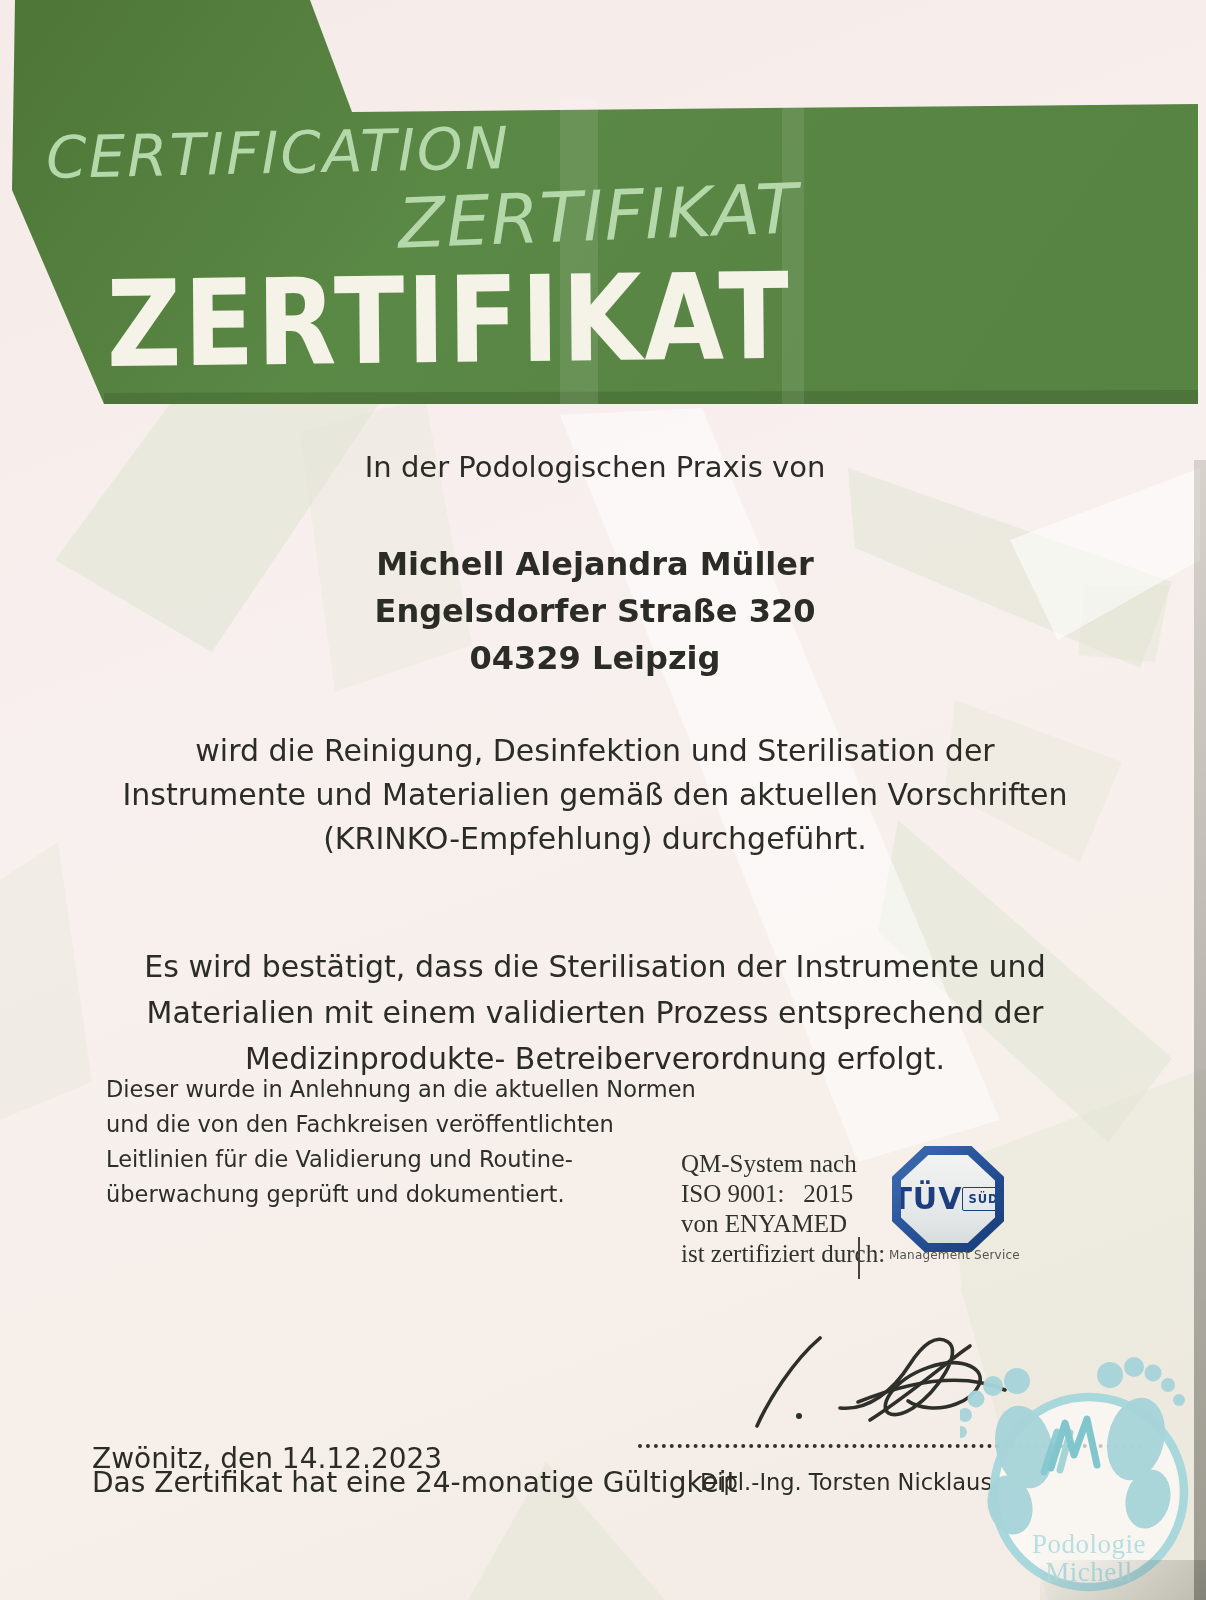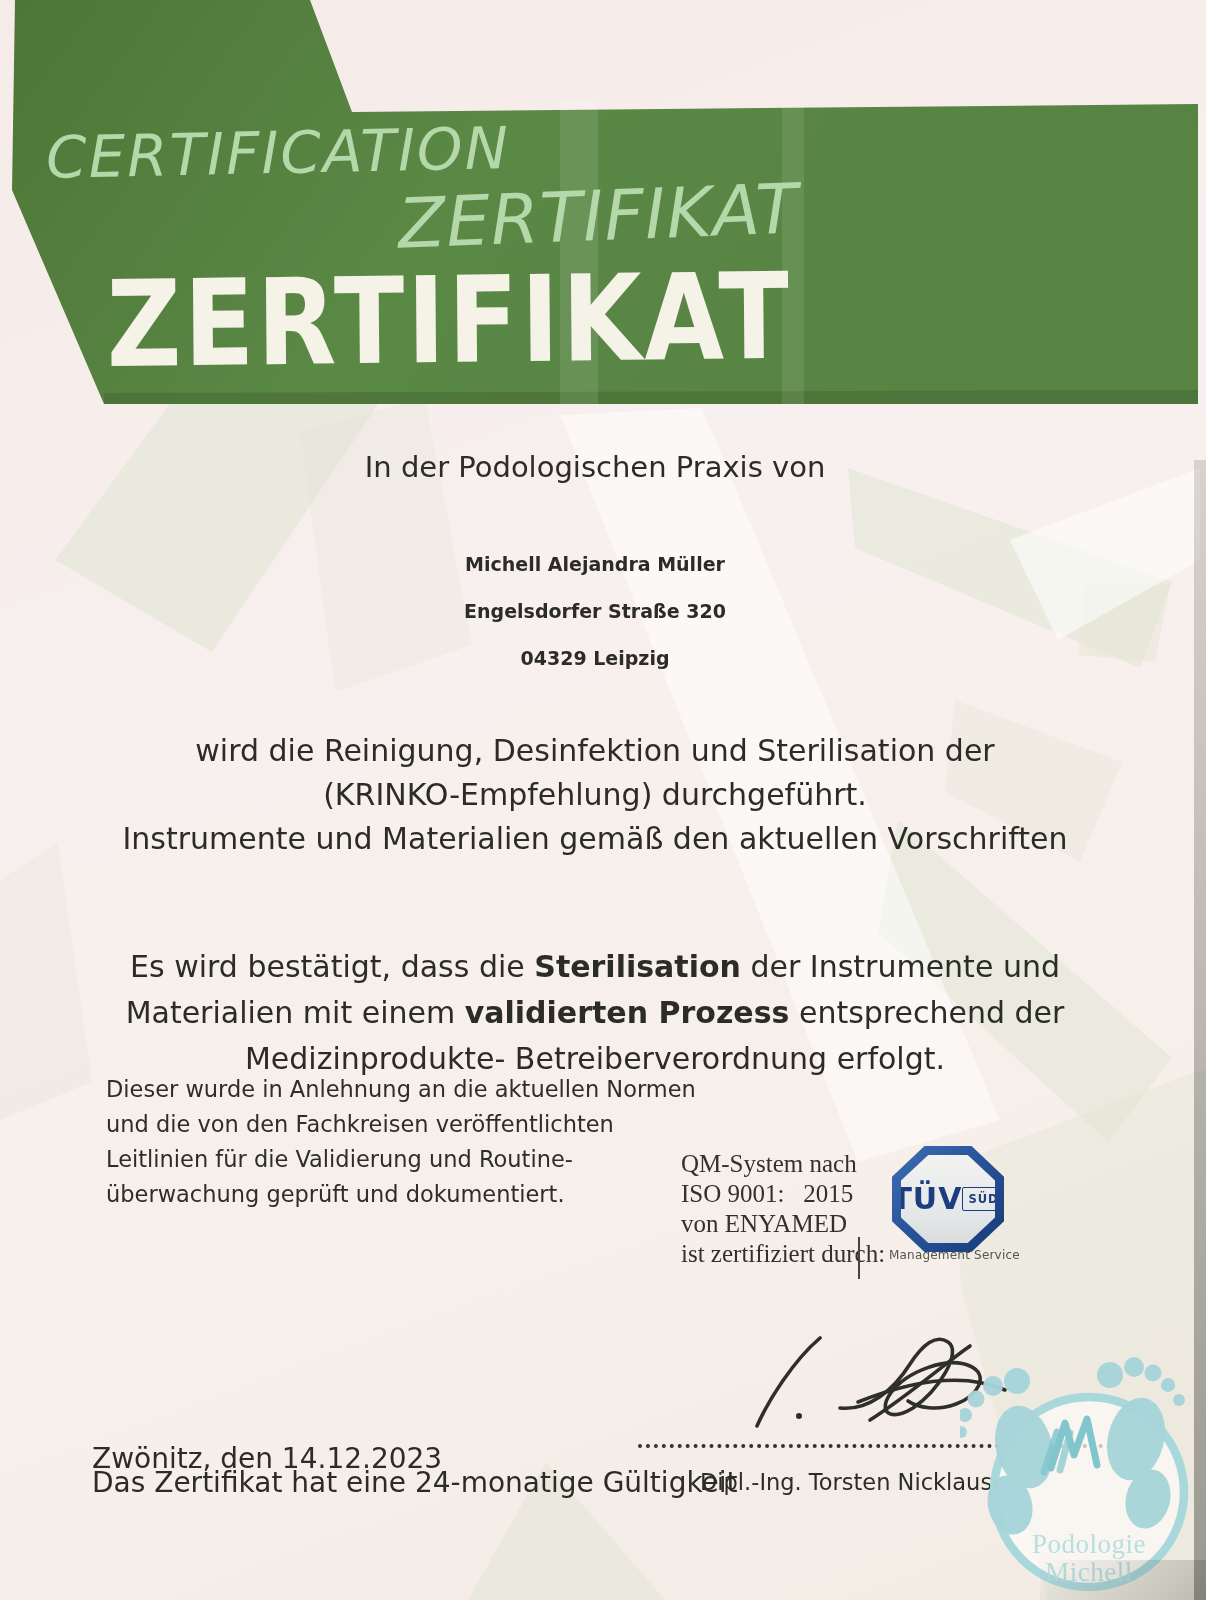--- a/index.html
+++ b/index.html
@@ -13,24 +13,24 @@
   .banner-watermark{position:absolute;font-style:italic;color:#b5d8ab;line-height:1;white-space:nowrap;}
   .cert-wm{left:46px;top:124px;font-size:58px;letter-spacing:2px;transform:rotate(-1.2deg);}
   .zert-wm{left:398px;top:182px;font-size:69px;letter-spacing:1px;transform:rotate(-2.2deg);}
   .banner-title{position:absolute;left:106px;top:265px;font-size:117px;font-weight:800;
         letter-spacing:3px;line-height:1;color:#f5f2e7;white-space:nowrap;
         transform:scale(0.88,1.02) rotate(-0.6deg);transform-origin:left top;}
 
   
   .center-line{position:absolute;left:0;width:1190px;text-align:center;white-space:nowrap;}
   .intro{top:450px;font-size:29px;}
-  .name-block{top:541px;font-size:19px;font-weight:700;line-height:47px;}
+  .name-block{top:541px;font-size:32px;font-weight:700;line-height:47px;}
   .para1{top:729px;font-size:30px;line-height:44px;}
   .para2{top:944px;font-size:30px;line-height:46px;}
-  .para2 b,.name-block b{font-weight:700;}
+  .para2 b,.name-block b{font-weight:400;}
   .note{left:106px;top:1072px;font-size:22.5px;line-height:35px;color:#2e2e28;text-align:left;}
   .qm{left:681px;top:1149px;font-size:25px;line-height:30px;font-family:"Liberation Serif","DejaVu Serif",serif;color:#32322c;}
   .pre{white-space:pre;}
 
   
   .tuv-wrap{left:892px;top:1146px;width:112px;height:106px;}
   .oct{position:absolute;inset:0;
        clip-path:polygon(29% 0,71% 0,100% 29%,100% 71%,71% 100%,29% 100%,0 71%,0 29%);
        background:linear-gradient(135deg,#3f6eb2 0%,#29549c 45%,#163a74 100%);}
   .oct-inner{position:absolute;inset:9px;
@@ -97,22 +97,22 @@
   <div class="center-line intro">In der Podologischen Praxis von</div>
 
   <div class="center-line name-block">
     <div>Michell Alejandra Müller</div>
     <div>Engelsdorfer Straße 320</div>
     <div>04329 Leipzig</div>
   </div>
 
   <div class="center-line para1">
     <div>wird die Reinigung, Desinfektion und Sterilisation der</div>
+    <div>Instrumente und Materialien gemäß den aktuellen Vorschriften</div>
     <div>(KRINKO-Empfehlung) durchgeführt.</div>
-    <div>Instrumente und Materialien gemäß den aktuellen Vorschriften</div>
   </div>
 
   <div class="center-line para2">
     <div><span>Es wird bestätigt, dass die </span><b>Sterilisation</b><span> der Instrumente und</span></div>
     <div><span>Materialien mit einem </span><b>validierten Prozess</b><span> entsprechend der</span></div>
     <div>Medizinprodukte- Betreiberverordnung erfolgt.</div>
   </div>
 
   <div class="abs note">
     <div>Dieser wurde in Anlehnung an die aktuellen Normen</div>

